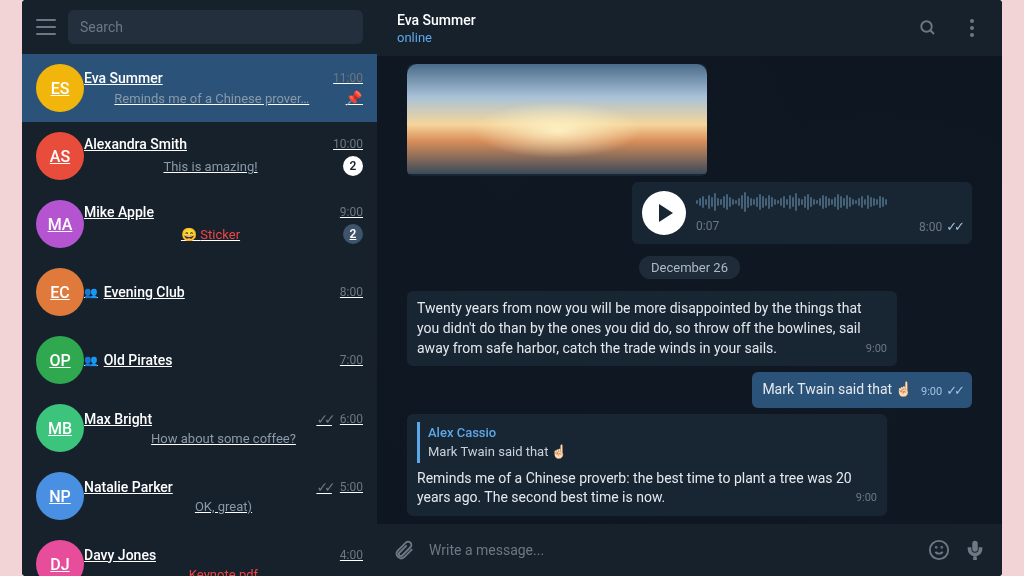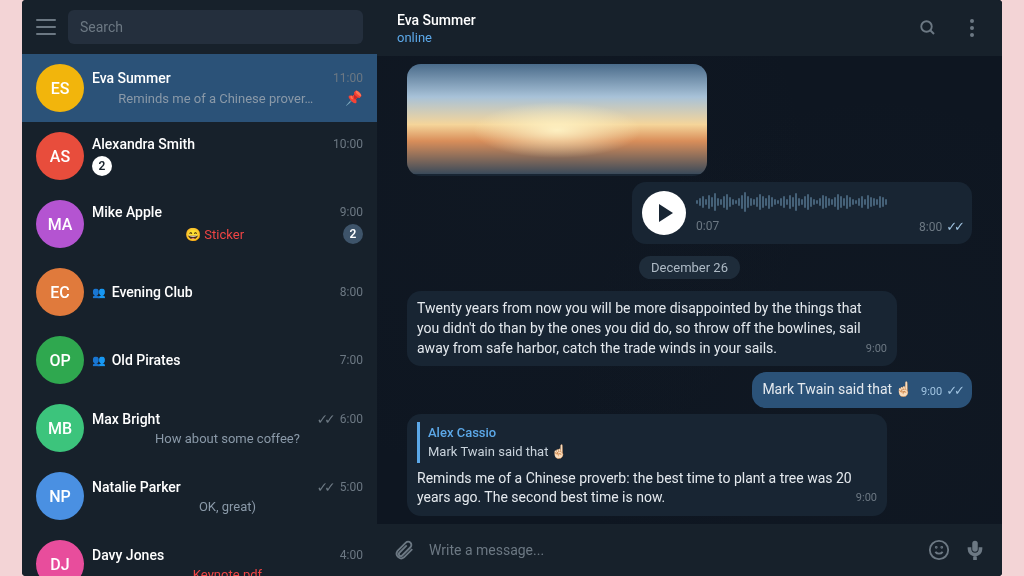--- a/index.html
+++ b/index.html
@@ -4,21 +4,21 @@
 <style>
   * { margin: 0; padding: 0; box-sizing: border-box; font-family: -apple-system, BlinkMacSystemFont, "Segoe UI", Roboto, sans-serif; }
   body { background: #f3d4d6; display: flex; justify-content: center; align-items: center; height: 576px; width: 1024px; overflow: hidden; }
   .app { width: 980px; height: 576px; background: #17212b; display: flex; color: #fff; border-radius: 4px; overflow: hidden; position: relative; }
   .sidebar { width: 355px; background: #17212b; display: flex; flex-direction: column; text-align: center; }
   .sidebar-top { display: flex; align-items: center; gap: 12px; padding: 10px 14px; }
   .burger { width: 20px; height: 16px; display: flex; flex-direction: column; justify-content: space-between; cursor: pointer; }
   .burger span { height: 2px; background: #6c7883; border-radius: 1px; }
   .search-box { flex: 1; background: #242f3d; border-radius: 6px; height: 34px; display: flex; align-items: center; padding: 0 12px; color: #6c7883; font-size: 14px; }
   .chat-list { flex: 1; overflow-y: auto; }
-  .chat-item { display: flex; gap: 8px; padding: 10px 14px; cursor: pointer; position: relative; }
+  .chat-item { display: flex; gap: 0; padding: 10px 14px; cursor: pointer; position: relative; text-decoration: underline; }
   .chat-item.active { background: #2b5278; }
   .avatar { width: 48px; height: 48px; border-radius: 50%; display: flex; align-items: center; justify-content: center; font-size: 16px; font-weight: 500; flex-shrink: 0; color: #fff; }
   .chat-content { flex: 1; min-width: 0; display: flex; flex-direction: column; justify-content: center; gap: 4px; }
   .chat-row1 { display: flex; justify-content: space-between; align-items: center; gap: 6px; }
   .chat-name { font-size: 14px; font-weight: 500; color: #fff; white-space: nowrap; overflow: hidden; text-overflow: ellipsis; display: flex; align-items: center; gap: 6px; }
   .chat-time { font-size: 12px; color: #6c7883; flex-shrink: 0; display: flex; align-items: center; gap: 4px; }
   .chat-row2 { display: flex; justify-content: space-between; align-items: center; gap: 6px; }
   .chat-preview { font-size: 13px; color: #8a99a8; white-space: nowrap; overflow: hidden; text-overflow: ellipsis; flex: 1; }
   .chat-preview .sender { color: #ef4444; }
   .pin-ic { color: #6c7883; font-size: 14px; }
@@ -31,21 +31,21 @@
   .header { height: 56px; background: #17212b; display: flex; align-items: center; padding: 0 20px; justify-content: space-between; }
   .header-info { display: flex; flex-direction: column; gap: 2px; }
   .header-title { font-size: 14px; font-weight: 500; color: #fff; }
   .header-status { font-size: 13px; color: #5ca8e8; }
   .header-actions { display: flex; gap: 24px; align-items: center; }
   .ic-btn { width: 20px; height: 20px; cursor: pointer; display: flex; align-items: center; justify-content: center; color: #6c7883; }
   .dots { display: flex; flex-direction: column; gap: 3px; }
   .dots span { width: 4px; height: 4px; background: #6c7883; border-radius: 50%; }
 
   .messages { flex: 1; overflow-y: auto; padding: 8px 30px 8px 30px; display: flex; flex-direction: column; gap: 6px; }
-  .msg { max-width: 460px; background: #182533; border-radius: 14px; padding: 8px 10px; align-self: flex-start; position: relative; color: #e4e9ee; font-size: 14px; line-height: 1.4; }
+  .msg { max-width: 460px; background: #182533; border-radius: 6px; padding: 8px 10px; align-self: flex-start; position: relative; color: #e4e9ee; font-size: 14px; line-height: 1.4; }
   .msg.out { align-self: flex-end; background: #2b5278; }
   .msg-time { font-size: 11px; color: #6c7883; float: right; margin-left: 8px; margin-top: 2px; display: inline-flex; align-items: center; gap: 4px; }
   .msg.out .msg-time { color: #a0c3e0; }
   .msg .ticks-small { color: #a0c3e0; font-size: 13px; letter-spacing: -3px; }
   .photo-msg { padding: 0; overflow: hidden; width: 300px; }
   .photo { width: 100%; height: 110px; background: linear-gradient(180deg, #4a6b8a 0%, #a8c2d8 30%, #f5d59a 55%, #d98e5a 70%, #3a4a5a 100%); position: relative; border-radius: 10px 10px 0 0; }
   .photo::before { content: ""; position: absolute; inset: 0; background: radial-gradient(ellipse 120px 40px at 50% 60%, rgba(255,245,200,0.9), transparent 70%); }
   .photo-cap { padding: 8px 10px; display: flex; justify-content: space-between; align-items: flex-end; }
   .voice-msg { display: flex; align-items: center; gap: 10px; padding: 8px 10px; width: 340px; }
   .play-btn { width: 44px; height: 44px; border-radius: 50%; background: #fff; display: flex; align-items: center; justify-content: center; flex-shrink: 0; cursor: pointer; }
@@ -105,20 +105,21 @@
           <div class="chat-content">
             <div class="chat-row1">
               <div class="chat-name">
                 <span>Alexandra Smith</span>
               </div>
               <div class="chat-time">
                 <span>10:00</span>
               </div>
             </div>
             <div class="chat-row2">
+              <div class="chat-preview"><span>This is amazing!</span></div>
               <div class="badge">2</div>
             </div>
           </div>
         </div>
         <div class="chat-item">
           <div class="avatar" style="background: rgb(180, 84, 209);">MA</div>
           <div class="chat-content">
             <div class="chat-row1">
               <div class="chat-name">
                 <span>Mike Apple</span>

